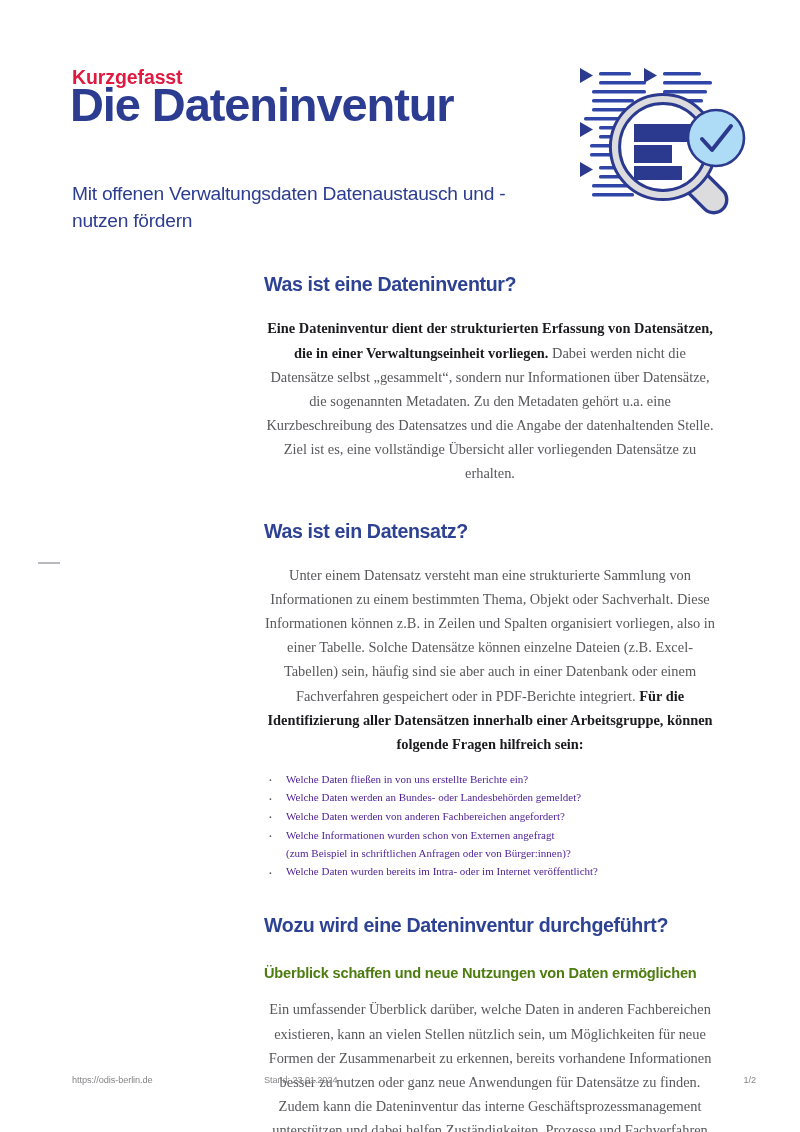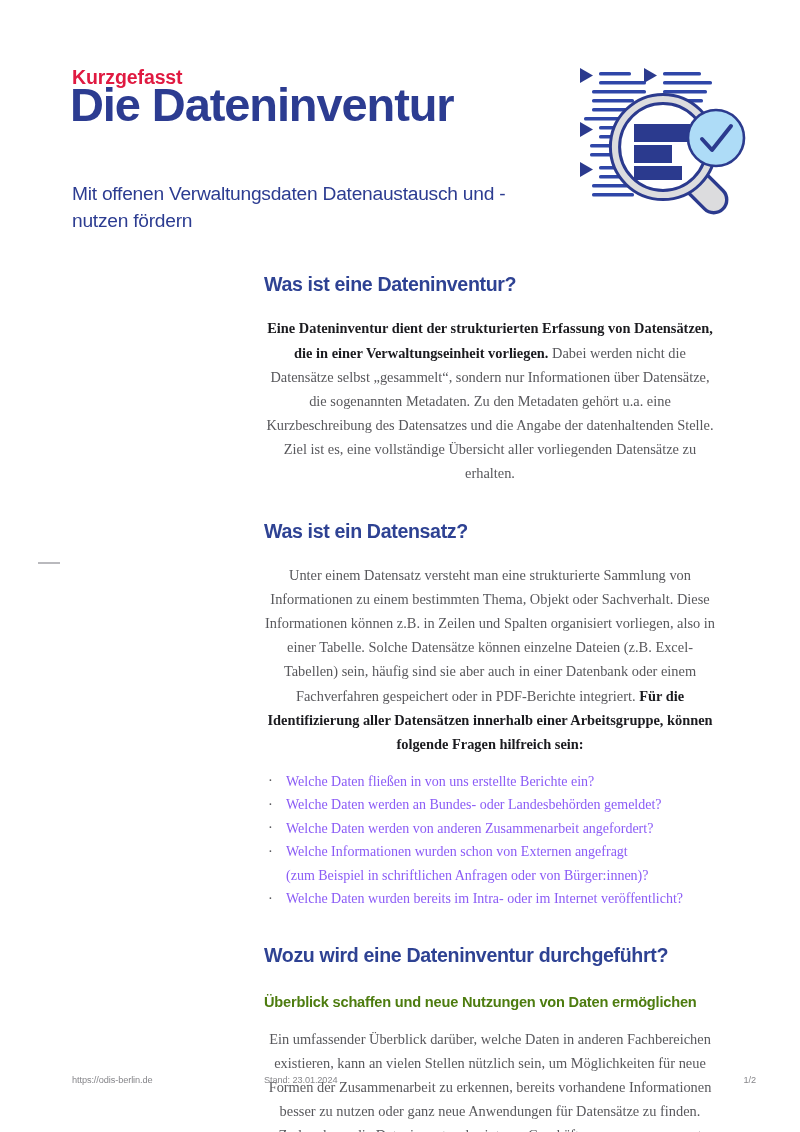--- a/index.html
+++ b/index.html
@@ -131,22 +131,22 @@
 
   ul.bullets {
     margin: 0;
     padding: 0;
     list-style: none;
   }
   ul.bullets li {
     position: relative;
     padding-left: 22px;
     font-family: "Liberation Serif", "DejaVu Serif", serif;
-    font-size: 14px;
-    color: #8b5cf6;
+    font-size: 11px;
+    color: #4c1d95;
     line-height: 1.65;
     margin-bottom: 0.5px;
   }
   ul.bullets li::before {
     content: "\00B7";
     position: absolute;
     left: 4px;
     top: -0.5px;
     color: #58585c;
     font-size: 14.4px;
@@ -262,21 +262,21 @@
     <div class="gap-body-to-heading"></div>
 
     <h2 class="section-heading">Was ist ein Datensatz?</h2>
     <div class="gap-heading-to-body"></div>
     <p class="body"><span>Unter einem Datensatz versteht man eine strukturierte Sammlung von Informationen zu einem bestimmten Thema, Objekt oder Sachverhalt. Diese Informationen können z.B. in Zeilen und Spalten organisiert vorliegen, also in einer Tabelle. Solche Datensätze können einzelne Dateien (z.B. Excel-Tabellen) sein, häufig sind sie aber auch in einer Datenbank oder einem Fachverfahren gespeichert oder in PDF-Berichte integriert. </span><b>Für die Identifizierung aller Datensätzen innerhalb einer Arbeitsgruppe, können folgende Fragen hilfreich sein:</b></p>
 
     <div class="gap-before-bullets"></div>
     <ul class="bullets">
       <li><span>Welche Daten fließen in von uns erstellte Berichte ein?</span></li>
       <li><span>Welche Daten werden an Bundes- oder Landesbehörden gemeldet?</span></li>
-      <li><span>Welche Daten werden von anderen Zusammenarbeit angefordert?</span></li>
+      <li><span>Welche Daten werden von anderen Fachbereichen angefordert?</span></li>
       <li><span>Welche Informationen wurden schon von Externen angefragt</span><span class="cont">(zum Beispiel in schriftlichen Anfragen oder von Bürger:innen)?</span></li>
       <li><span>Welche Daten wurden bereits im Intra- oder im Internet veröffentlicht?</span></li>
     </ul>
 
     <div class="gap-after-bullets"></div>
 
     <h2 class="section-heading">Wozu wird eine Dateninventur durchgeführt?</h2>
     <div class="gap-h-to-subh"></div>
     <h3 class="sub-heading">Überblick schaffen und neue Nutzungen von Daten ermöglichen</h3>
     <div class="gap-subh-to-body"></div>

